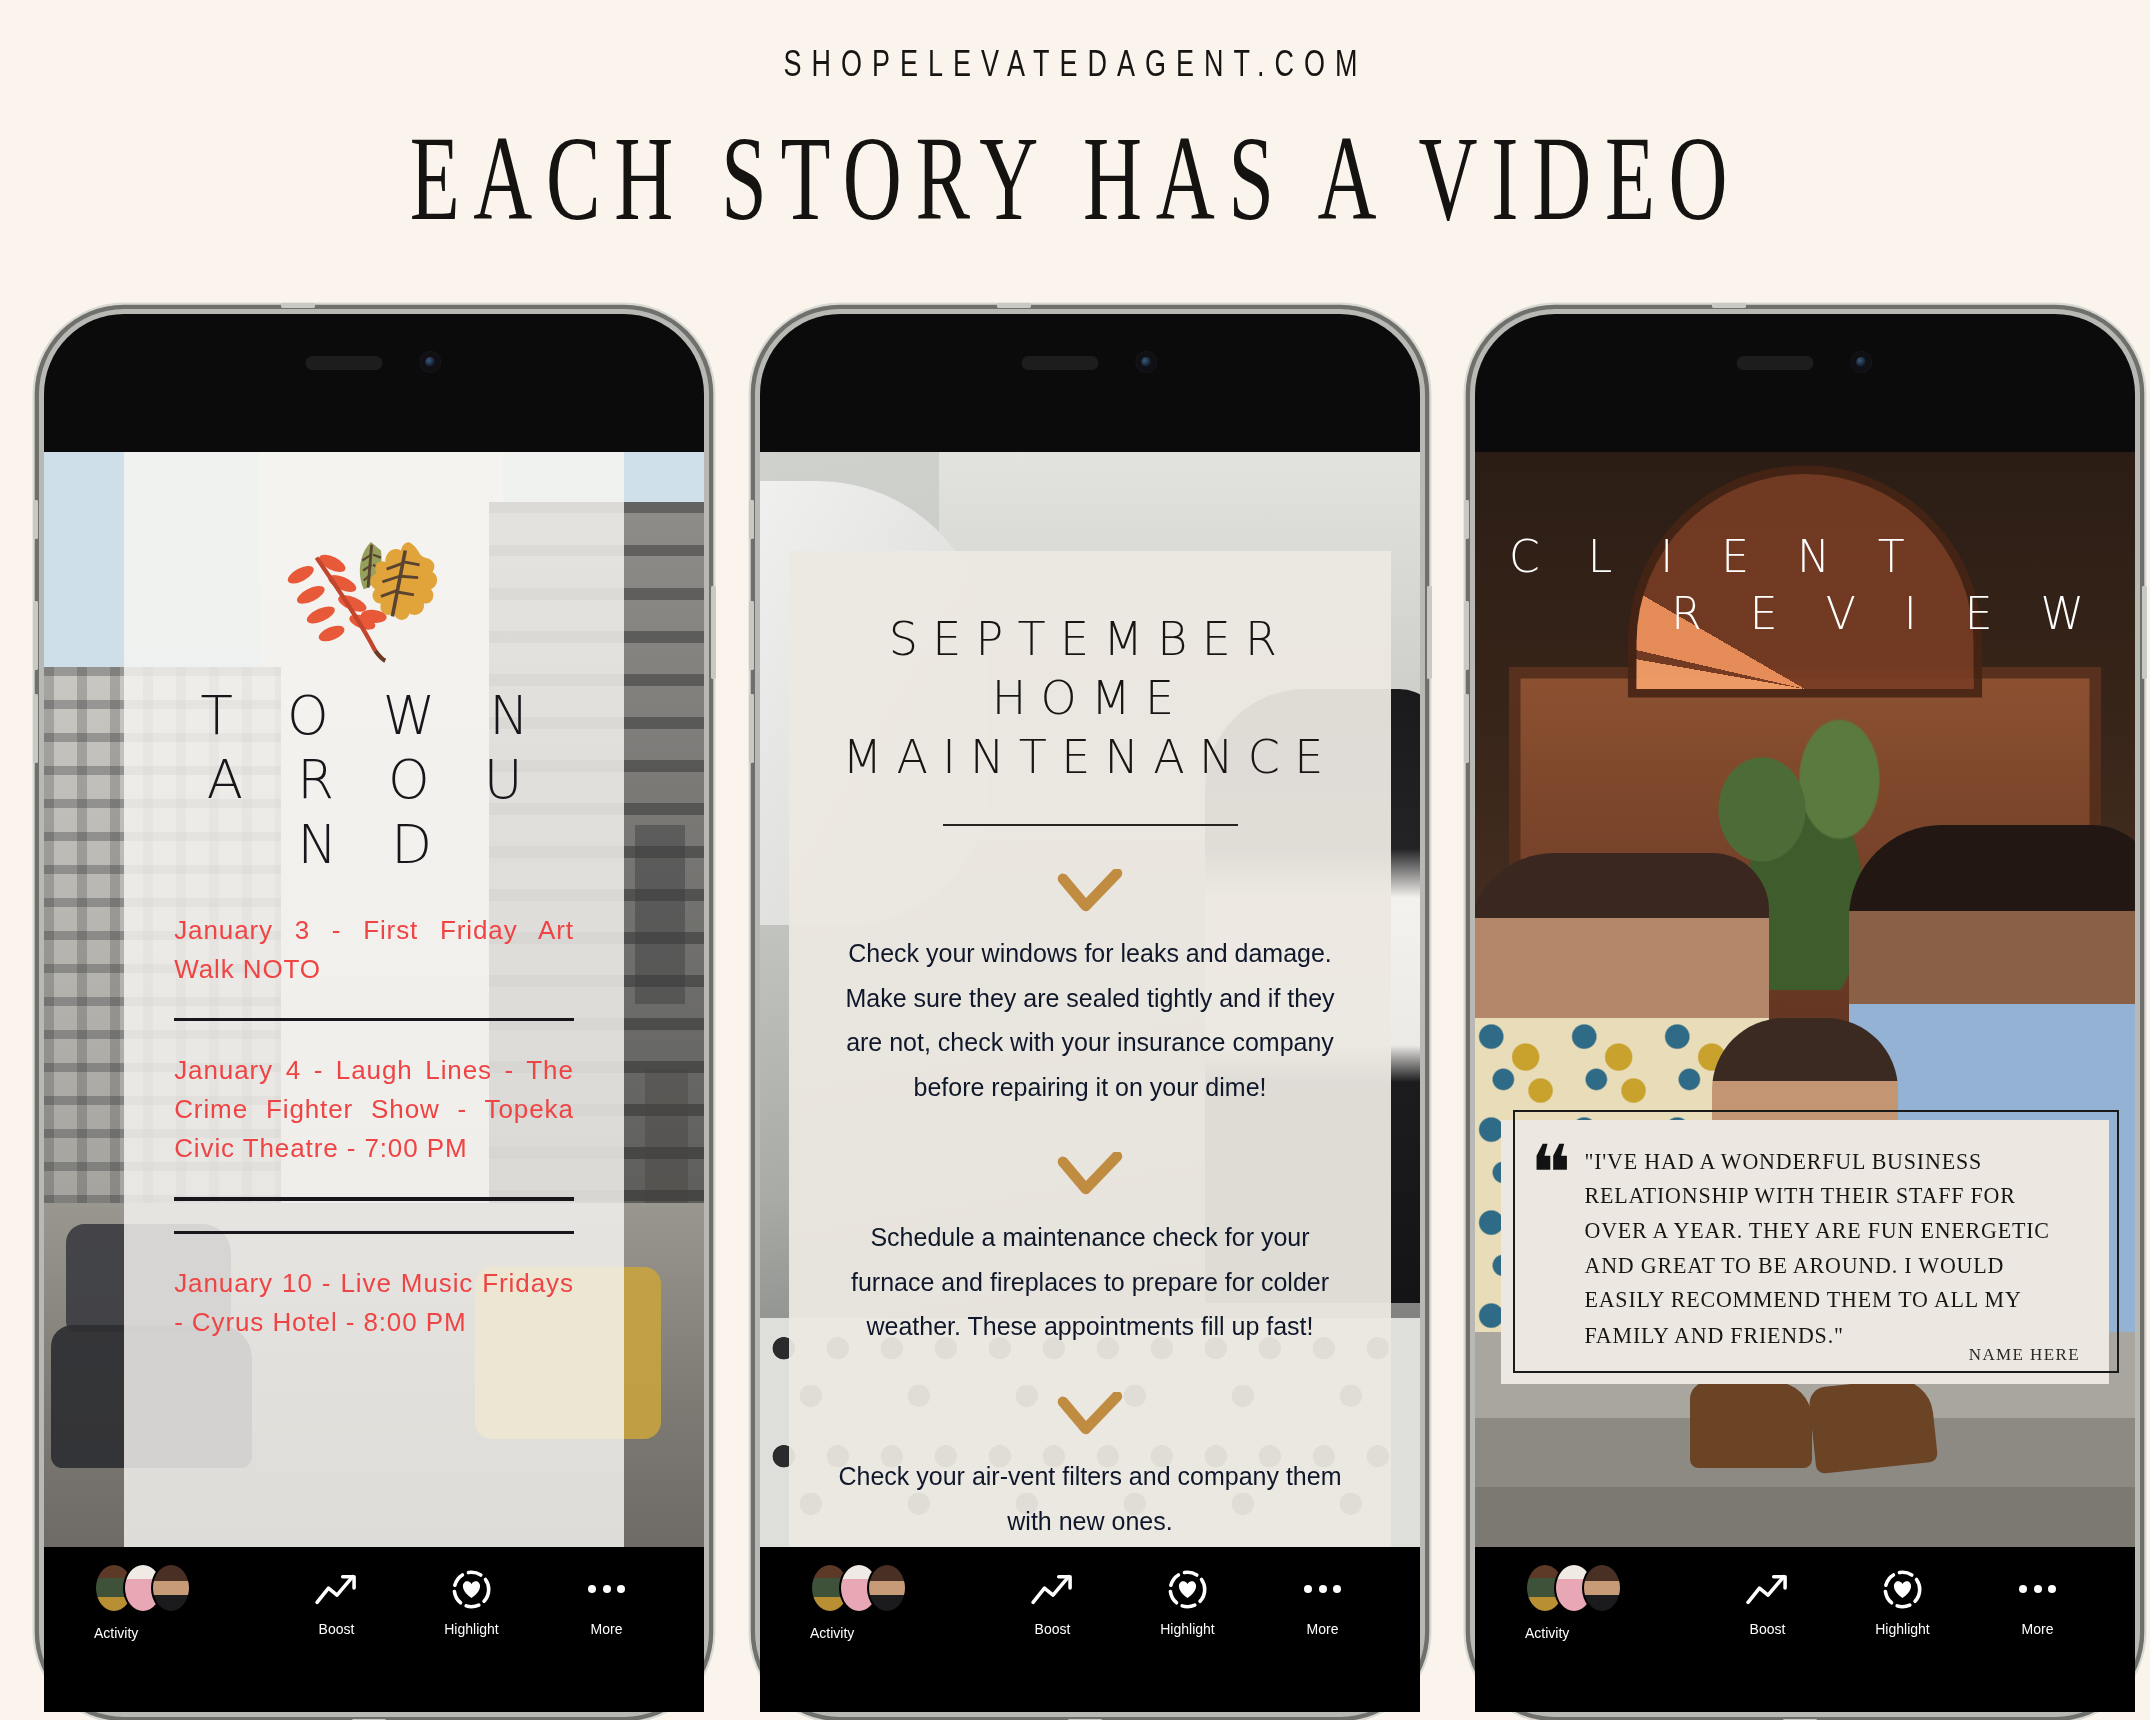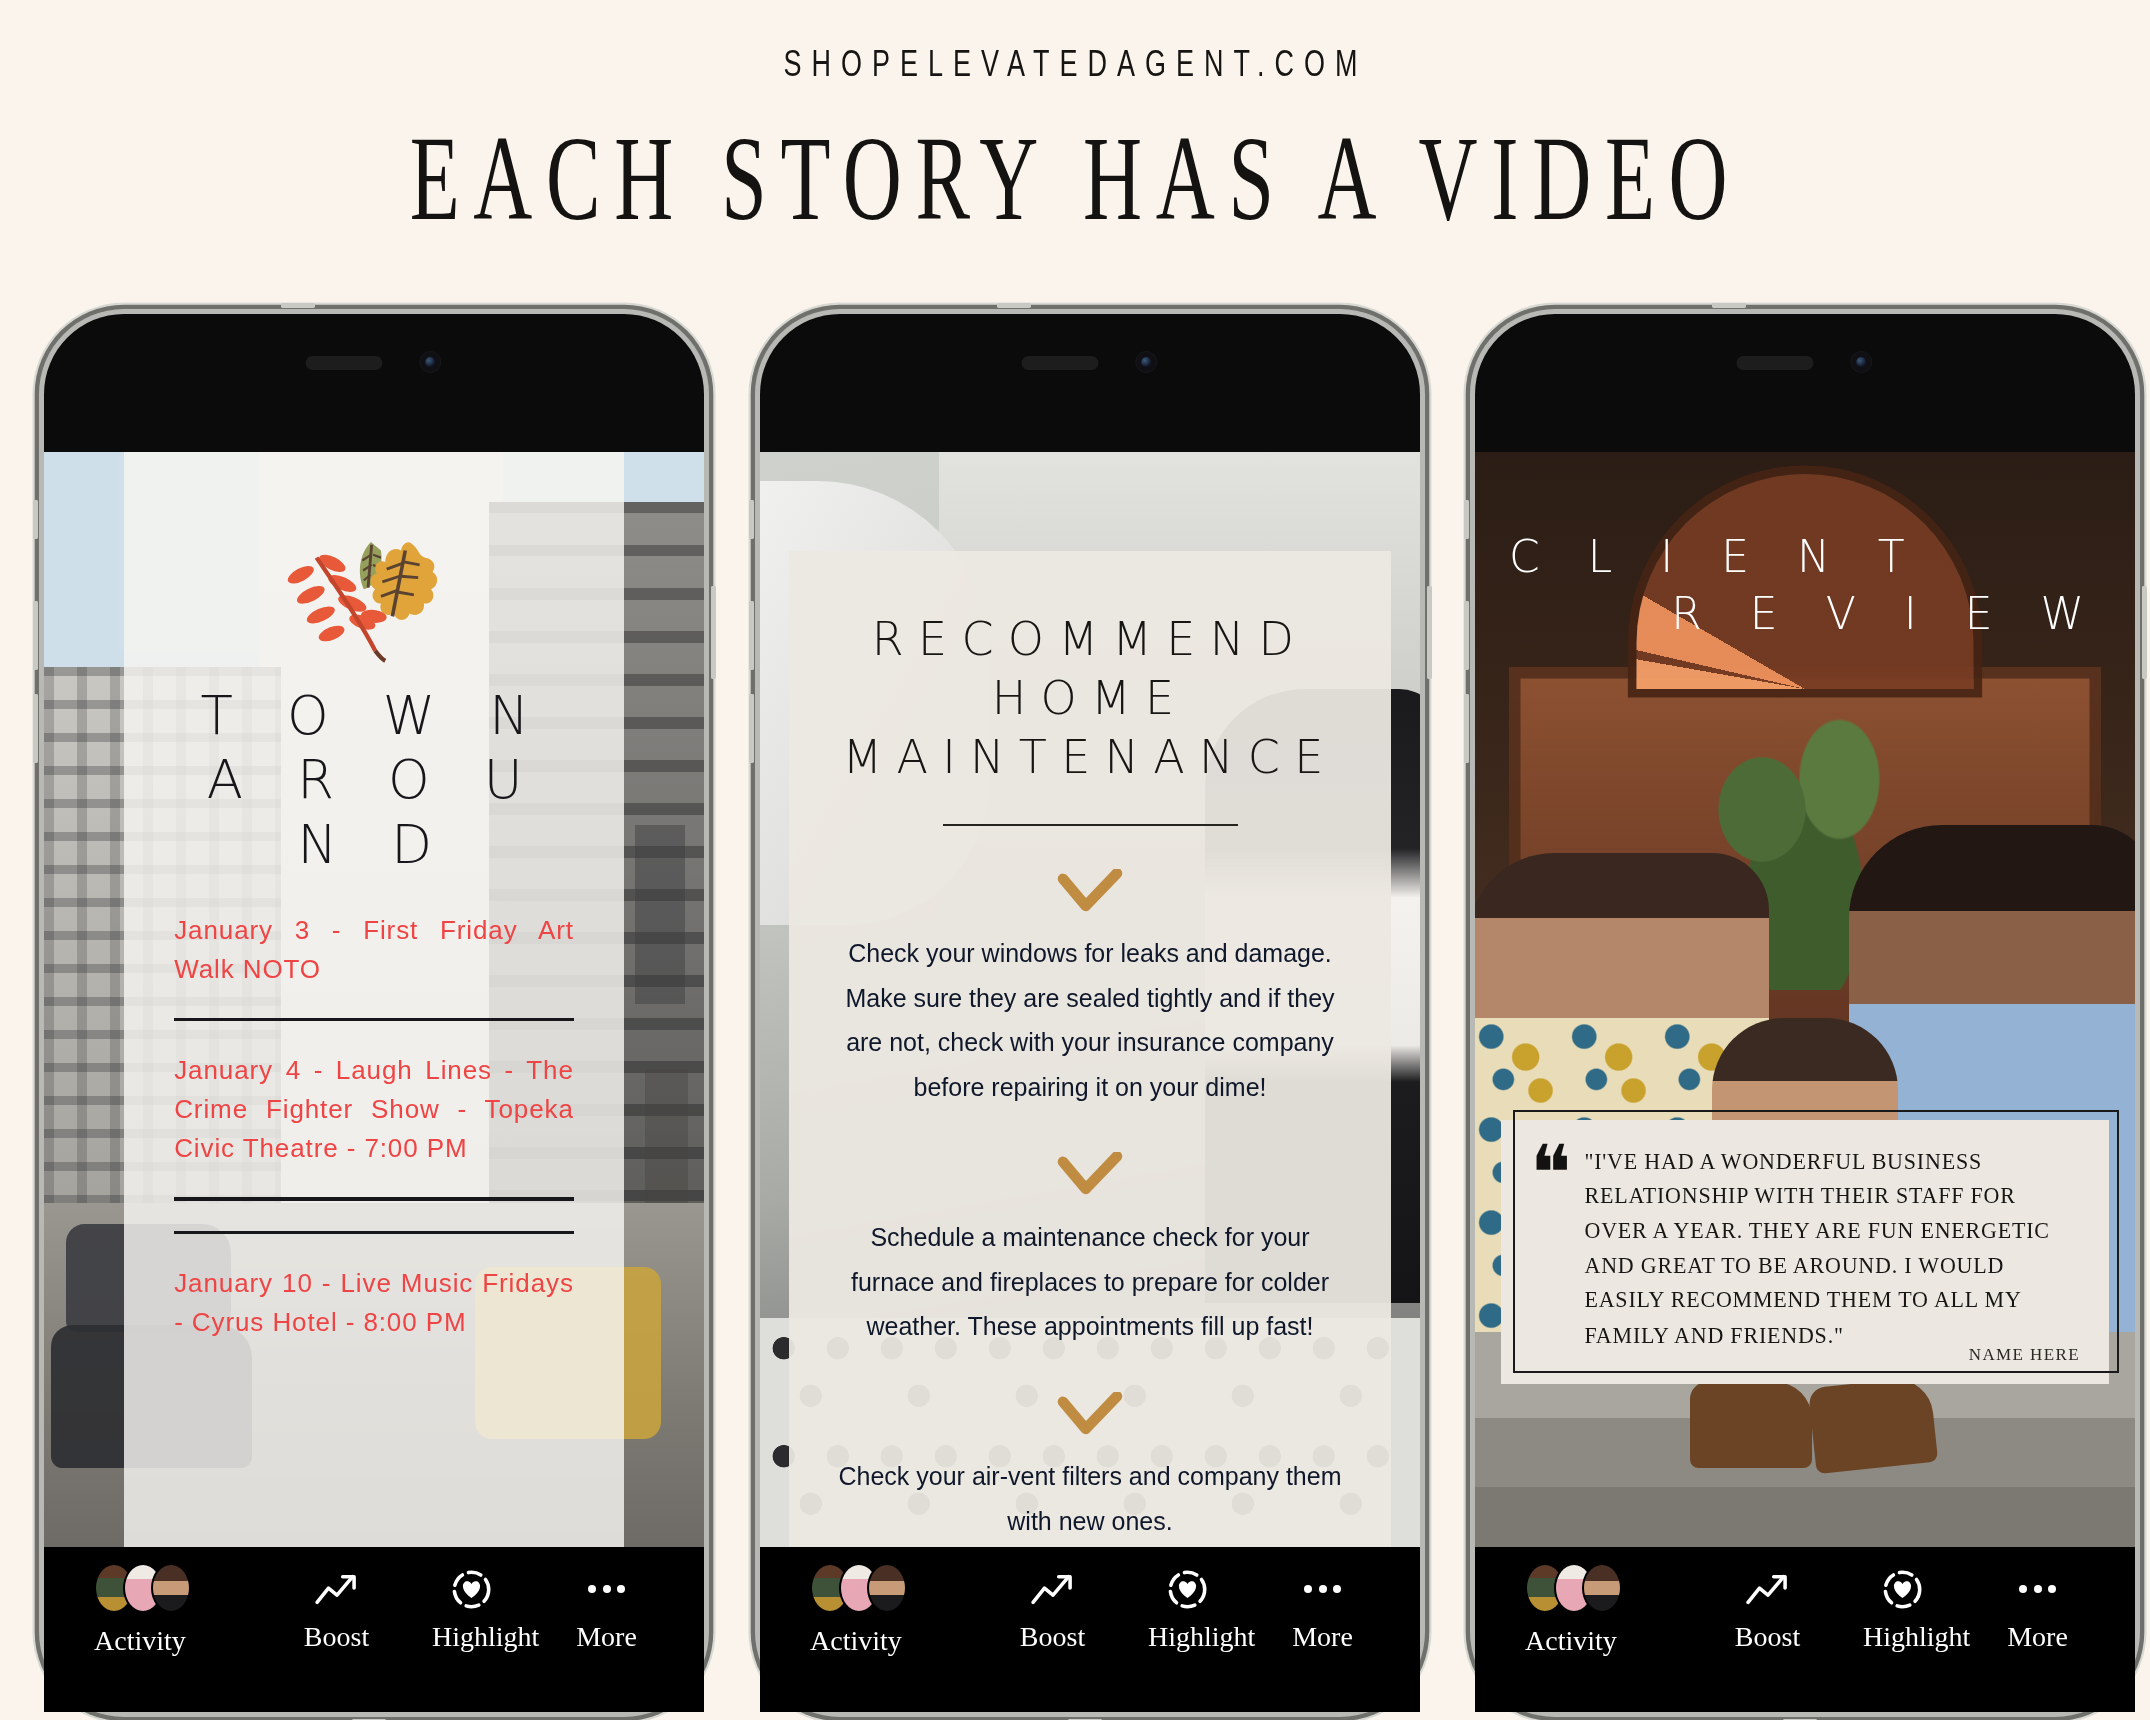--- a/index.html
+++ b/index.html
@@ -312,22 +312,22 @@
   .avatar {
     width: 40px; height: 50px; border-radius: 50%;
     border: 2.2px solid #000; margin-left: -11.5px;
     overflow:hidden;
   }
   .avatar:first-child { margin-left: 0; }
   .av1 { background: linear-gradient(180deg,#5d3a28 0 28%,#3d5238 28% 70%,#b98f34 70% 100%); }
   .av2 { background: linear-gradient(180deg,#efeae4 0 30%,#e8a7b4 30% 100%); }
   .av3 { background: linear-gradient(180deg,#4a3024 0 34%,#c79a78 34% 66%,#1b1b1d 66% 100%); }
   .tb-label {
-    color:#fff; font-family:Liberation Serif, serif;
-    font-size: 28px; font-weight: 400; margin-top: 11.5px; text-align:left;
+    color:#fff; font-family:Liberation Sans, sans-serif;
+    font-size: 14px; font-weight: 400; margin-top: 11.5px; text-align:left;
   }
   .tb-right { position:absolute; right: 58px; top: 18.6px; display:flex; gap: 56px; }
   .tb-item { width: 79px; text-align:center; }
   .tb-icon { height: 47px; display:flex; align-items:center; justify-content:center; }
   .tb-item .tb-label { text-align:center; margin-top: 8.6px; }
   .dots { display:flex; gap: 6.5px; align-items:center; justify-content:center; }
   .dots i { width: 8px; height: 8px; border-radius:50%; background:#fff; display:block; }
 </style>
 </head>
 <body>
@@ -466,21 +466,21 @@
     <div class="screen">
       <div class="bg-bath">
         <div class="wall"></div>
         <div class="tub"></div>
         <div class="person"></div>
         <div class="tile-floor"></div>
       </div>
 
       <div class="p2-card">
         <div class="p2-title">
-          <span>RECOMMEND</span>
+          <span>SEPTEMBER</span>
           <span>HOME</span>
           <span>MAINTENANCE</span>
         </div>
         <div class="p2-rule"></div>
 
         <svg class="check" viewBox="0 0 92 62">
           <path d="M8 14 L40 52 L84 6" stroke="#c08c42" stroke-width="15" fill="none" stroke-linecap="round" stroke-linejoin="round"></path>
         </svg>
         <div class="p2-body">Check your windows for leaks and damage. Make sure they are sealed tightly and if they are not, check with your insurance company before repairing it on your dime!</div>
 

